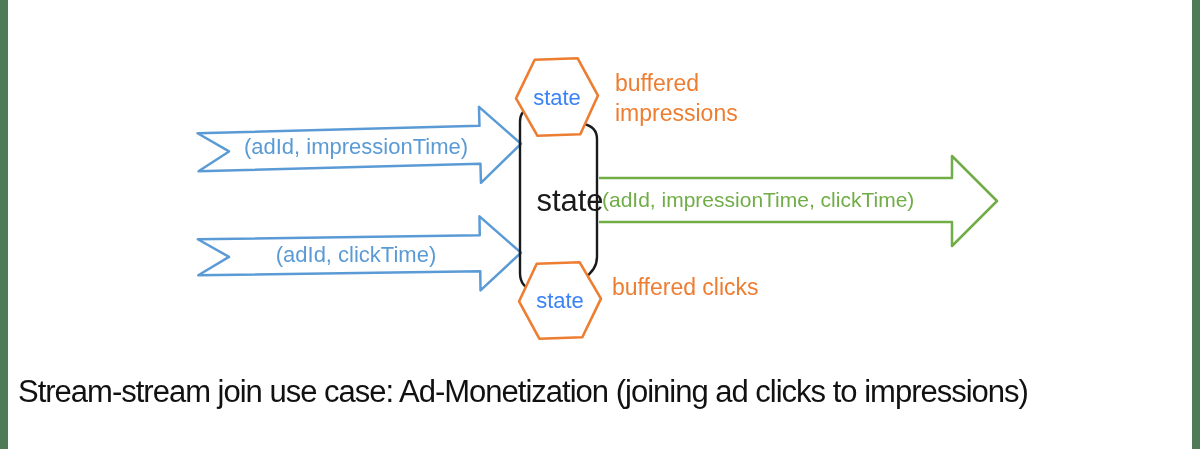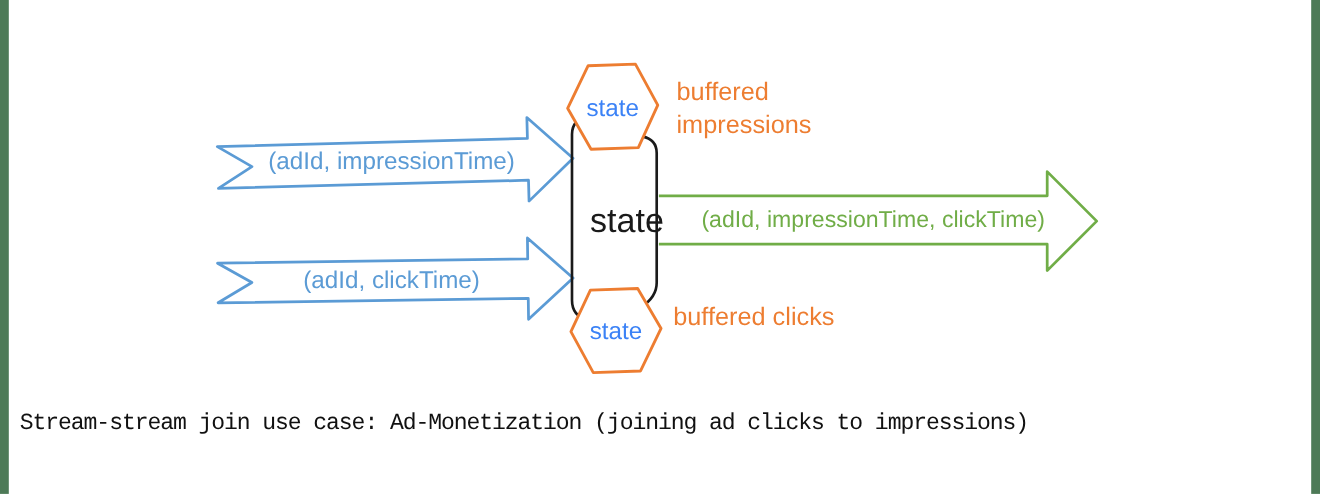--- a/index.html
+++ b/index.html
@@ -6,27 +6,27 @@
   .canvas{
     position:relative;width:1200px;height:449px;background:#ffffff;overflow:hidden;
     font-family:"Liberation Sans",sans-serif;
   }
   .side-border{position:absolute;top:0;bottom:0;width:8px;background:#4d7a57;}
   .side-border.left{left:0;}
   .side-border.right{right:0;}
   .diagram-svg{position:absolute;left:0;top:0;}
   .lbl{position:absolute;white-space:nowrap;line-height:1.15;}
   .lbl.blue{color:#5b9bd5;font-size:22px;text-align:center;}
-  .lbl.green{color:#70ad47;font-size:21px;text-align:right;}
+  .lbl.green{color:#70ad47;font-size:21px;text-align:left;}
   .state-lbl{position:absolute;color:#3b82f6;font-size:22px;text-align:center;width:80px;}
   .join-lbl{position:absolute;color:#1a1a1a;font-size:31px;width:80px;text-align:center;}
   .buffered{position:absolute;color:#ed7d31;font-size:23px;line-height:30px;width:170px;white-space:normal;}
   .caption{
     position:absolute;left:18px;top:374px;width:1160px;
-    color:#111111;font-size:21px;letter-spacing:-1px;white-space:nowrap;font-family:Liberation Mono, monospace;
+    color:#111111;font-size:31px;letter-spacing:-1px;white-space:nowrap;
   }
 </style>
 </head>
 <body>
 
 <div class="canvas">
 
   <div class="side-border left"></div>
   <div class="side-border right"></div>
 

